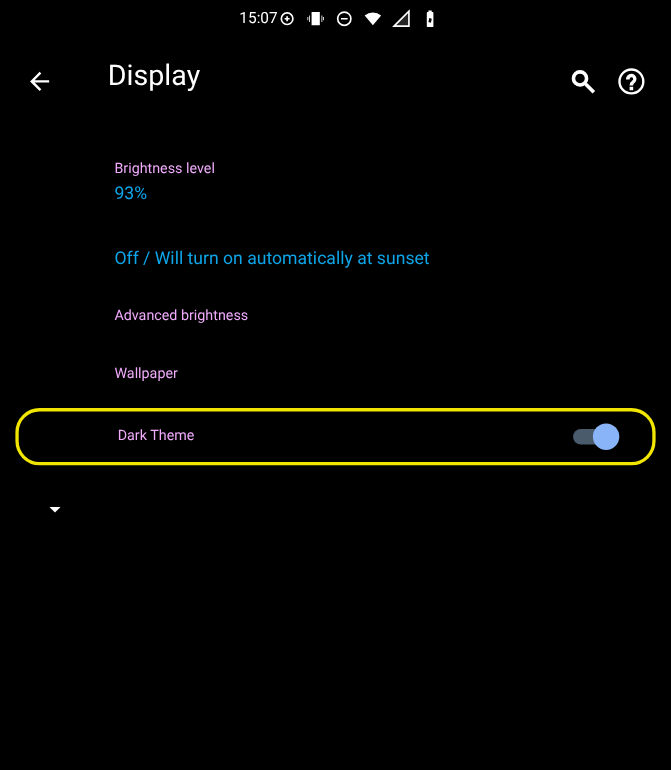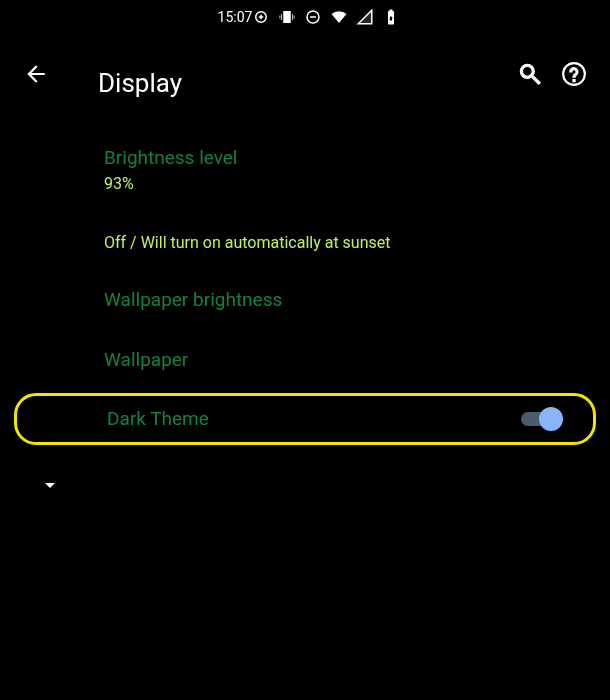--- a/index.html
+++ b/index.html
@@ -1,30 +1,30 @@
 <!DOCTYPE html>
 <html><head>
 <meta charset="utf-8">
 <style>
   * { box-sizing: border-box; margin: 0; padding: 0; }
   html, body { width: 610px; height: 700px; background: #000; color: #fff; font-family: Roboto, "Helvetica Neue", Arial, sans-serif; overflow: hidden; }
   .statusbar { display: flex; justify-content: center; align-items: center; padding: 6px 12px 2px 20px; height: 30px; font-size: 14px; }
   .statusbar .right { display: flex; align-items: center; gap: 8px; }
   .statusbar .right .ico { width: 18px; height: 18px; display: inline-flex; align-items: center; justify-content: center; }
   .statusbar .right svg { width: 18px; height: 18px; fill: #fff; }
-  .header { display: flex; align-items: flex-end; padding: 24px 14px 12px 14px; }
+  .header { display: flex; align-items: flex-start; padding: 24px 14px 12px 14px; }
   .header .back { width: 44px; height: 44px; display: flex; align-items: center; justify-content: center; }
   .header .back svg { width: 26px; height: 26px; fill: #fff; }
   .header .title { font-size: 26px; font-weight: 400; margin-left: 40px; flex: 1; }
   .header .act { width: 44px; height: 44px; display: flex; align-items: center; justify-content: center; }
   .header .act svg { width: 26px; height: 26px; fill: #fff; stroke: #fff; }
   .list { padding: 18px 0 0 0; }
   .item { padding: 18px 24px 18px 104px; position: relative; }
-  .item .primary { font-size: 19px; color: #15803d; line-height: 1.25; }
-  .item .secondary { font-size: 16px; color: #bef264; margin-top: 4px; }
+  .item .primary { font-size: 13px; color: #f0abfc; line-height: 1.25; }
+  .item .secondary { font-size: 16px; color: #0ea5e9; margin-top: 4px; }
   .item.has-toggle { display: flex; align-items: center; justify-content: space-between; padding-right: 30px; }
   .toggle { position: relative; width: 42px; height: 26px; }
   .toggle .track { position: absolute; top: 6px; left: 0; width: 36px; height: 14px; background: #4a5b6c; border-radius: 8px; }
   .toggle .thumb { position: absolute; top: 1px; right: 0; width: 24px; height: 24px; background: #8ab4f8; border-radius: 50%; }
   .highlight { border: 3px solid #f2e600; border-radius: 22px; margin: 4px 14px; padding: 10px 16px 10px 90px; gap: 12px; }
   .adv { position: relative; }
   .adv .chevron { position: absolute; left: 38px; top: 24px; width: 24px; height: 24px; }
   .adv .chevron svg { width: 24px; height: 24px; fill: #fff; }
   .truncate { white-space: nowrap; overflow: hidden; text-overflow: ellipsis; max-width: 480px; }
 </style>
@@ -99,21 +99,21 @@
   <div class="item">
     <div class="primary">Brightness level</div>
     <div class="secondary">93%</div>
   </div>
 
   <div class="item">
     <div class="secondary">Off / Will turn on automatically at sunset</div>
   </div>
 
   <div class="item">
-    <div class="primary">Wallpaper brightness</div>
+    <div class="primary">Advanced brightness</div>
   </div>
 
   <div class="item">
     <div class="primary">Wallpaper</div>
   </div>
 
   <div class="item has-toggle highlight">
     <div class="primary">Dark Theme</div>
     <div class="toggle">
       <div class="track"></div>

